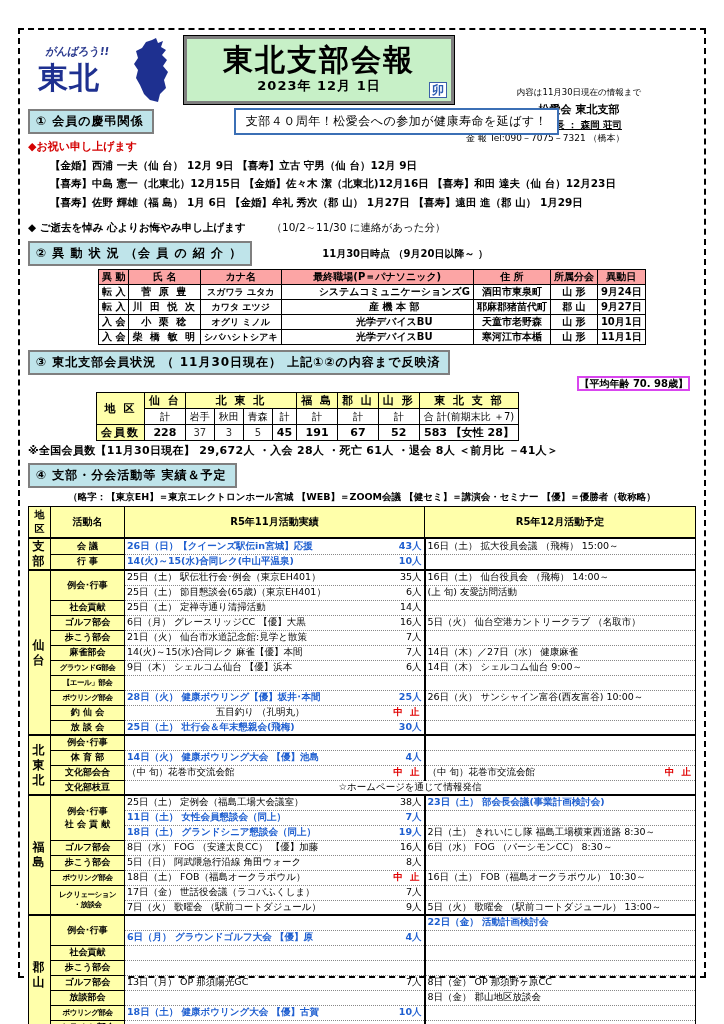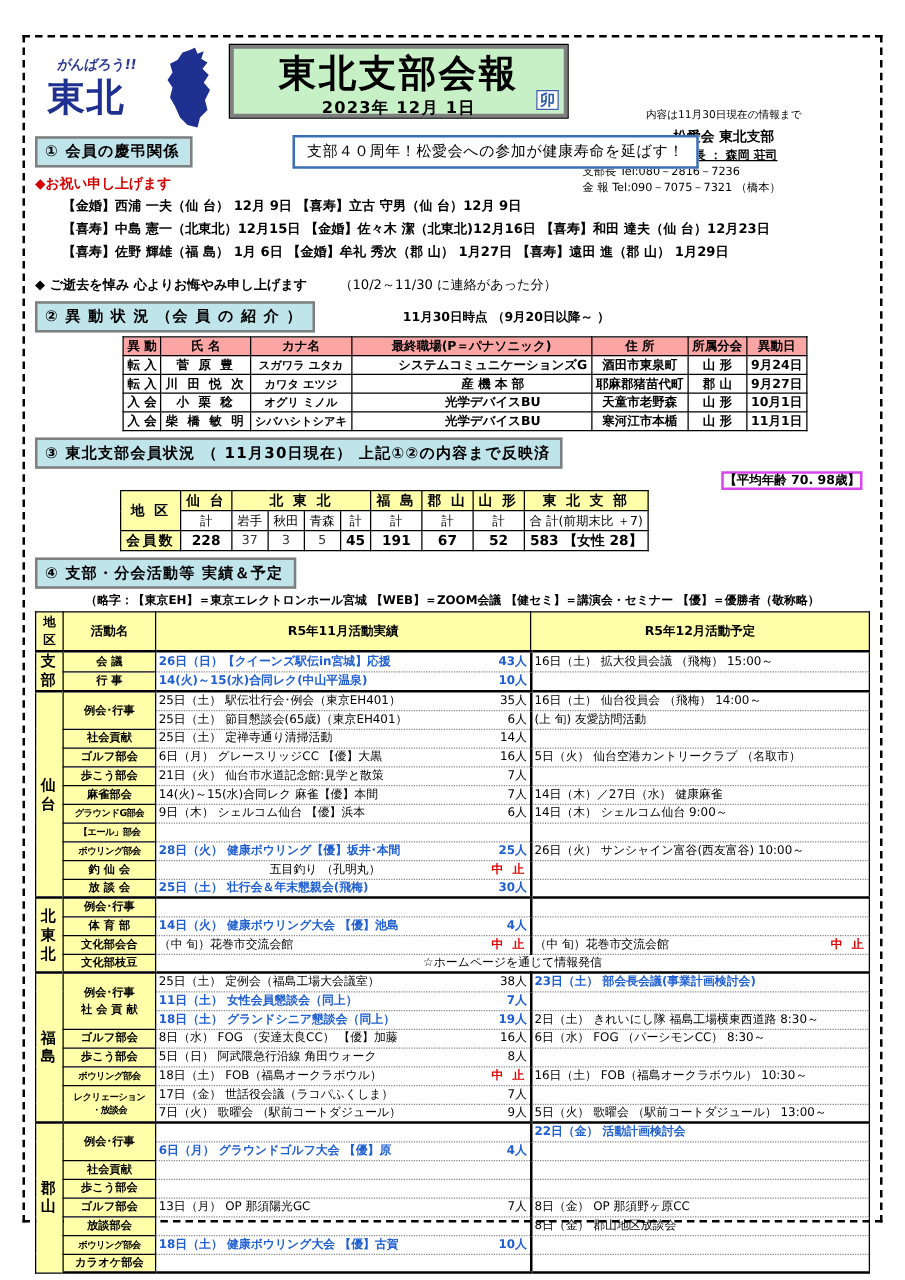--- a/index.html
+++ b/index.html
@@ -62,21 +62,21 @@
     left: 100px; top: 2px;
     width: 42px; height: 66px;
   }
 
   .titlebox {
     flex: 0 0 270px;
     margin-left: 6px;
     background: #c7f0c7;
     border: 3px solid #7f7f7f;
     outline: 1px solid #000;
-    height: 58px;
+    height: 68px;
     position: relative;
     text-align: center;
   }
   .titlebox .maintitle {
     font-family: "DejaVu Serif", "Liberation Serif", serif;
     font-weight: bold;
     font-size: 30px;
     letter-spacing: 2px;
     line-height: 1.1;
     margin-top: 4px;
@@ -289,21 +289,20 @@
     <div class="titlebox">
       <div class="maintitle">東北支部会報</div>
       <div class="subdate">2023年 12月  1日</div>
       <div class="zodiac">卯</div>
     </div>
 
     <div class="headright">
       <div class="note">内容は11月30日現在の情報まで</div>
       <div class="org">松愛会  東北支部</div>
       <div class="chief">支部長 ： 森岡 荘司</div>
-      <div class="tel">支部長 Tel:080－2816－7236</div>
       <div class="tel">金  報 Tel:090－7075－7321 （橋本）</div>
     </div>
   </div>
 
   <div class="row-flex">
     <div class="sec-head">①  会員の慶弔関係</div>
     <div class="banner">支部４０周年！松愛会への参加が健康寿命を延ばす！</div>
   </div>
 
   <div class="redline">◆お祝い申し上げます</div>
@@ -410,20 +409,21 @@
             <td class="small">5</td>
             <td>45</td>
             <td>191</td>
             <td>67</td>
             <td>52</td>
             <td>583 【女性 28】</td>
           </tr>
     </tbody>
   </table>
 
+  <div class="natl">※全国会員数【11月30日現在】  29,672人 ・入会 28人 ・死亡 61人 ・退会 8人 ＜前月比 －41人＞</div>
 
   <div style="margin-top:5px">
     <div class="sec-head">④  支部・分会活動等 実績＆予定</div>
   </div>
   <div class="legend">（略字：【東京EH】＝東京エレクトロンホール宮城   【WEB】＝ZOOM会議   【健セミ】＝講演会・セミナー 【優】＝優勝者（敬称略）</div>
 
   <table class="tbl-act">
     <thead>
       <tr>
         <th class="col-geo">地区</th>

